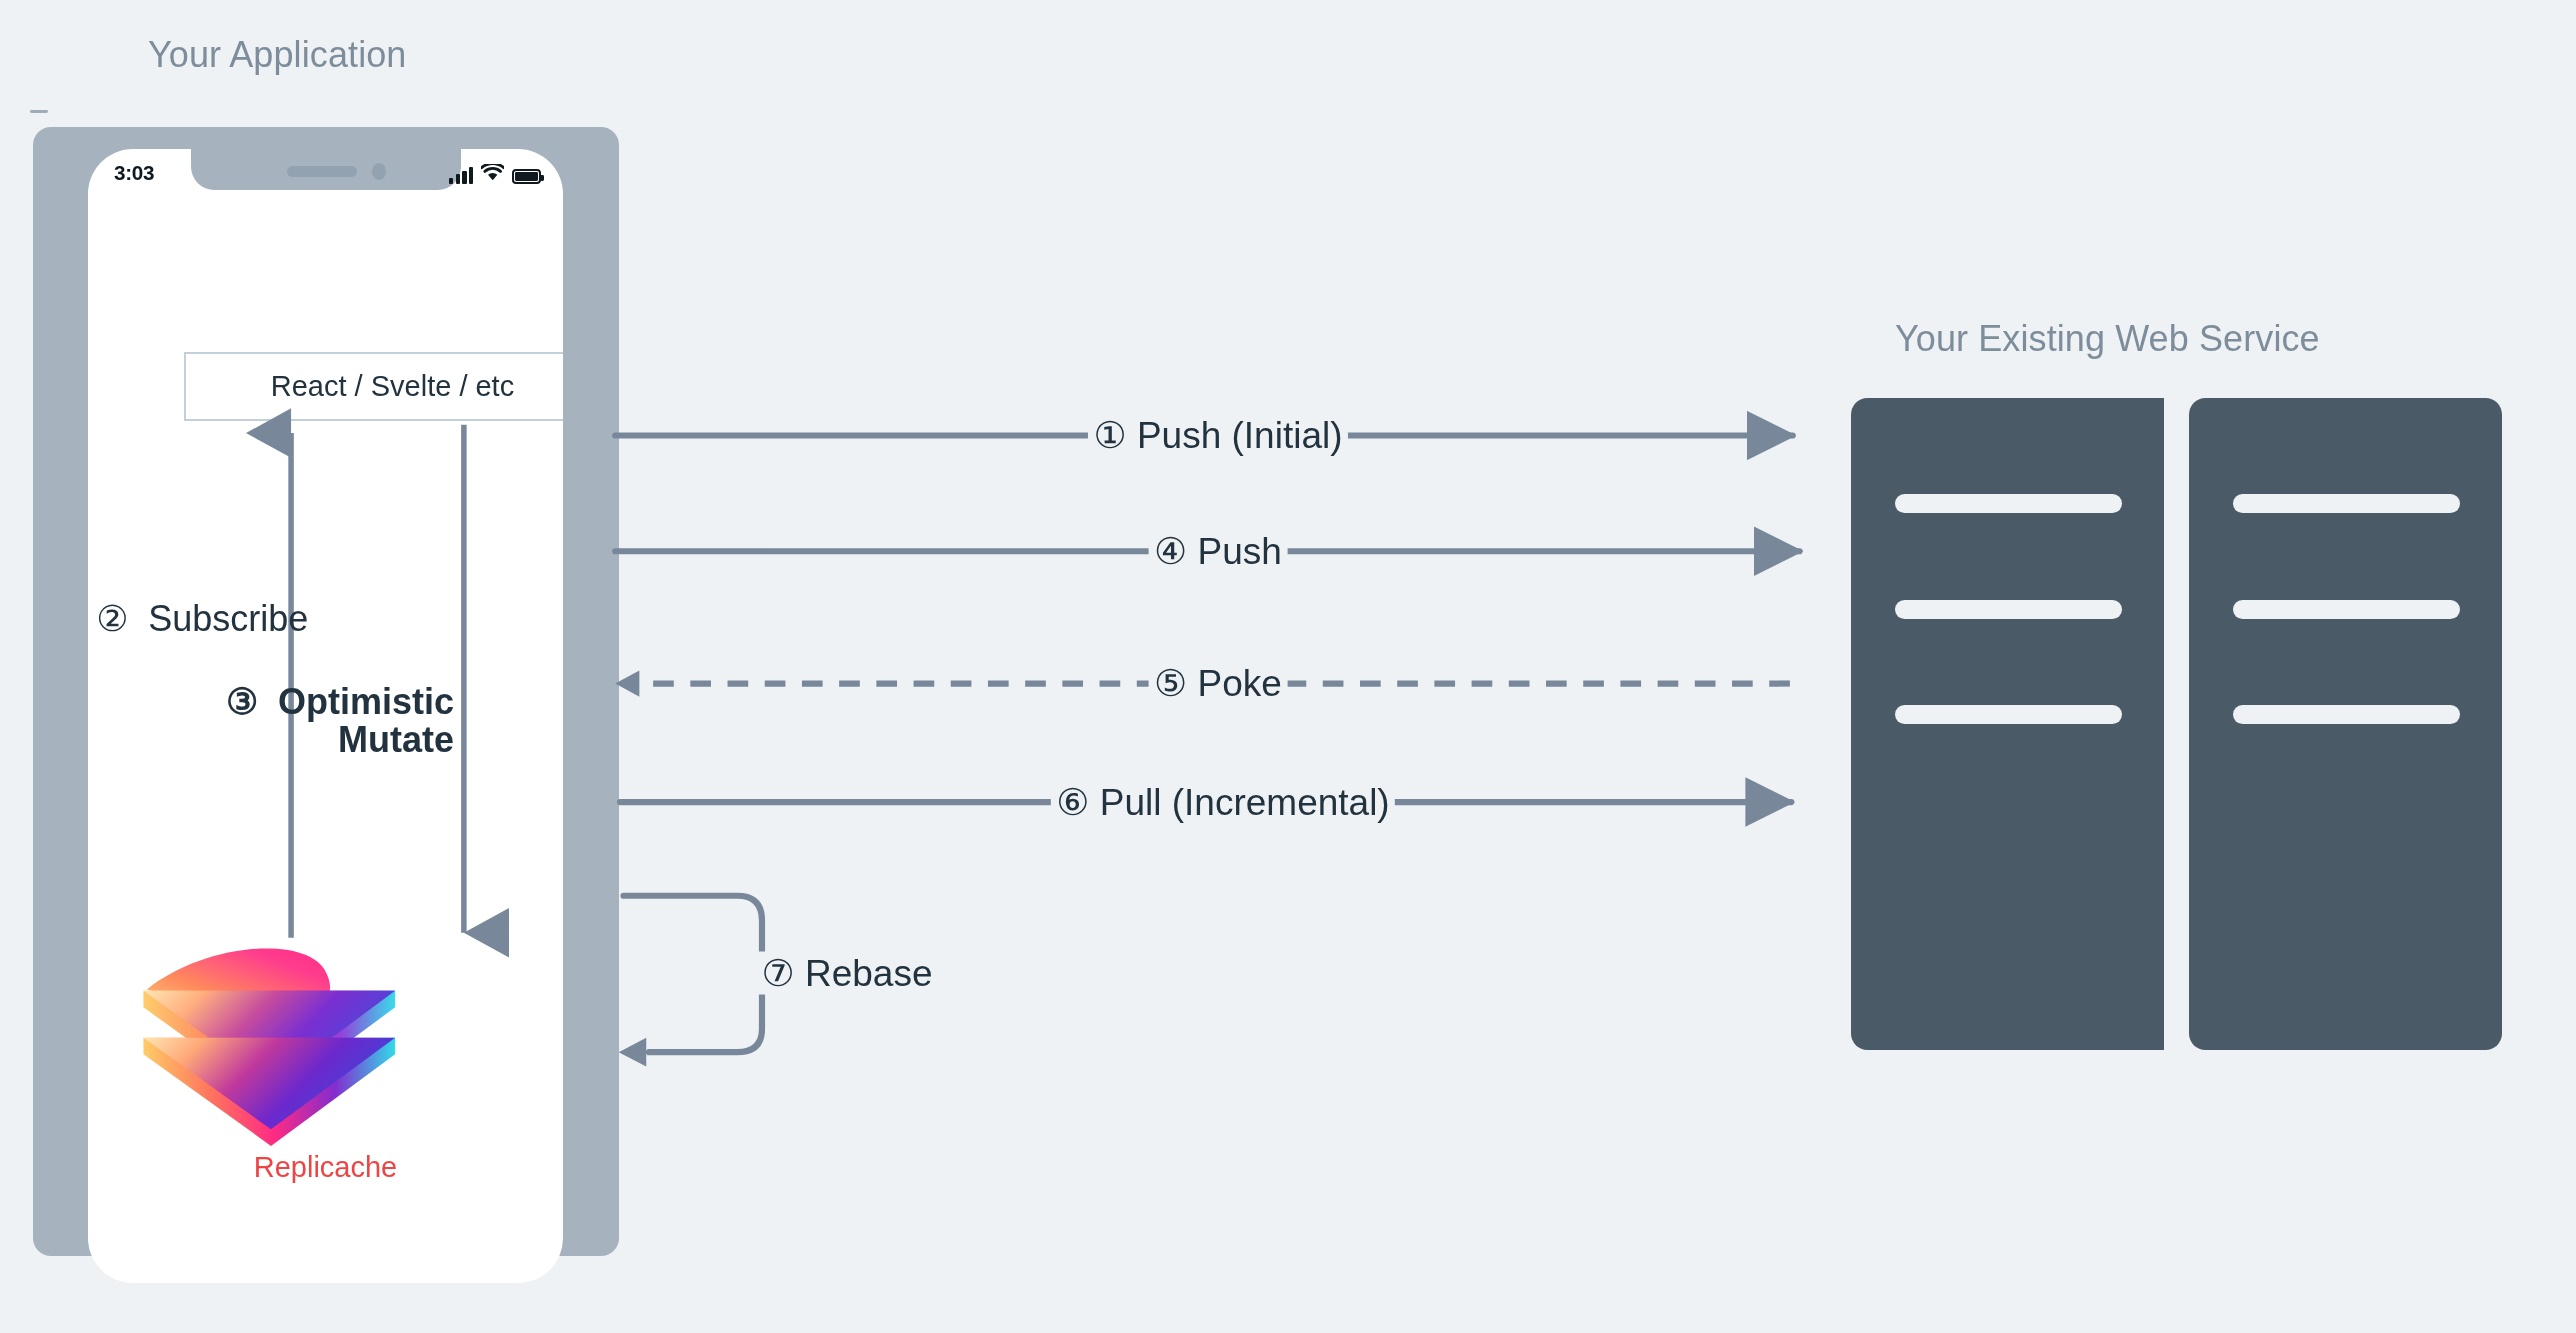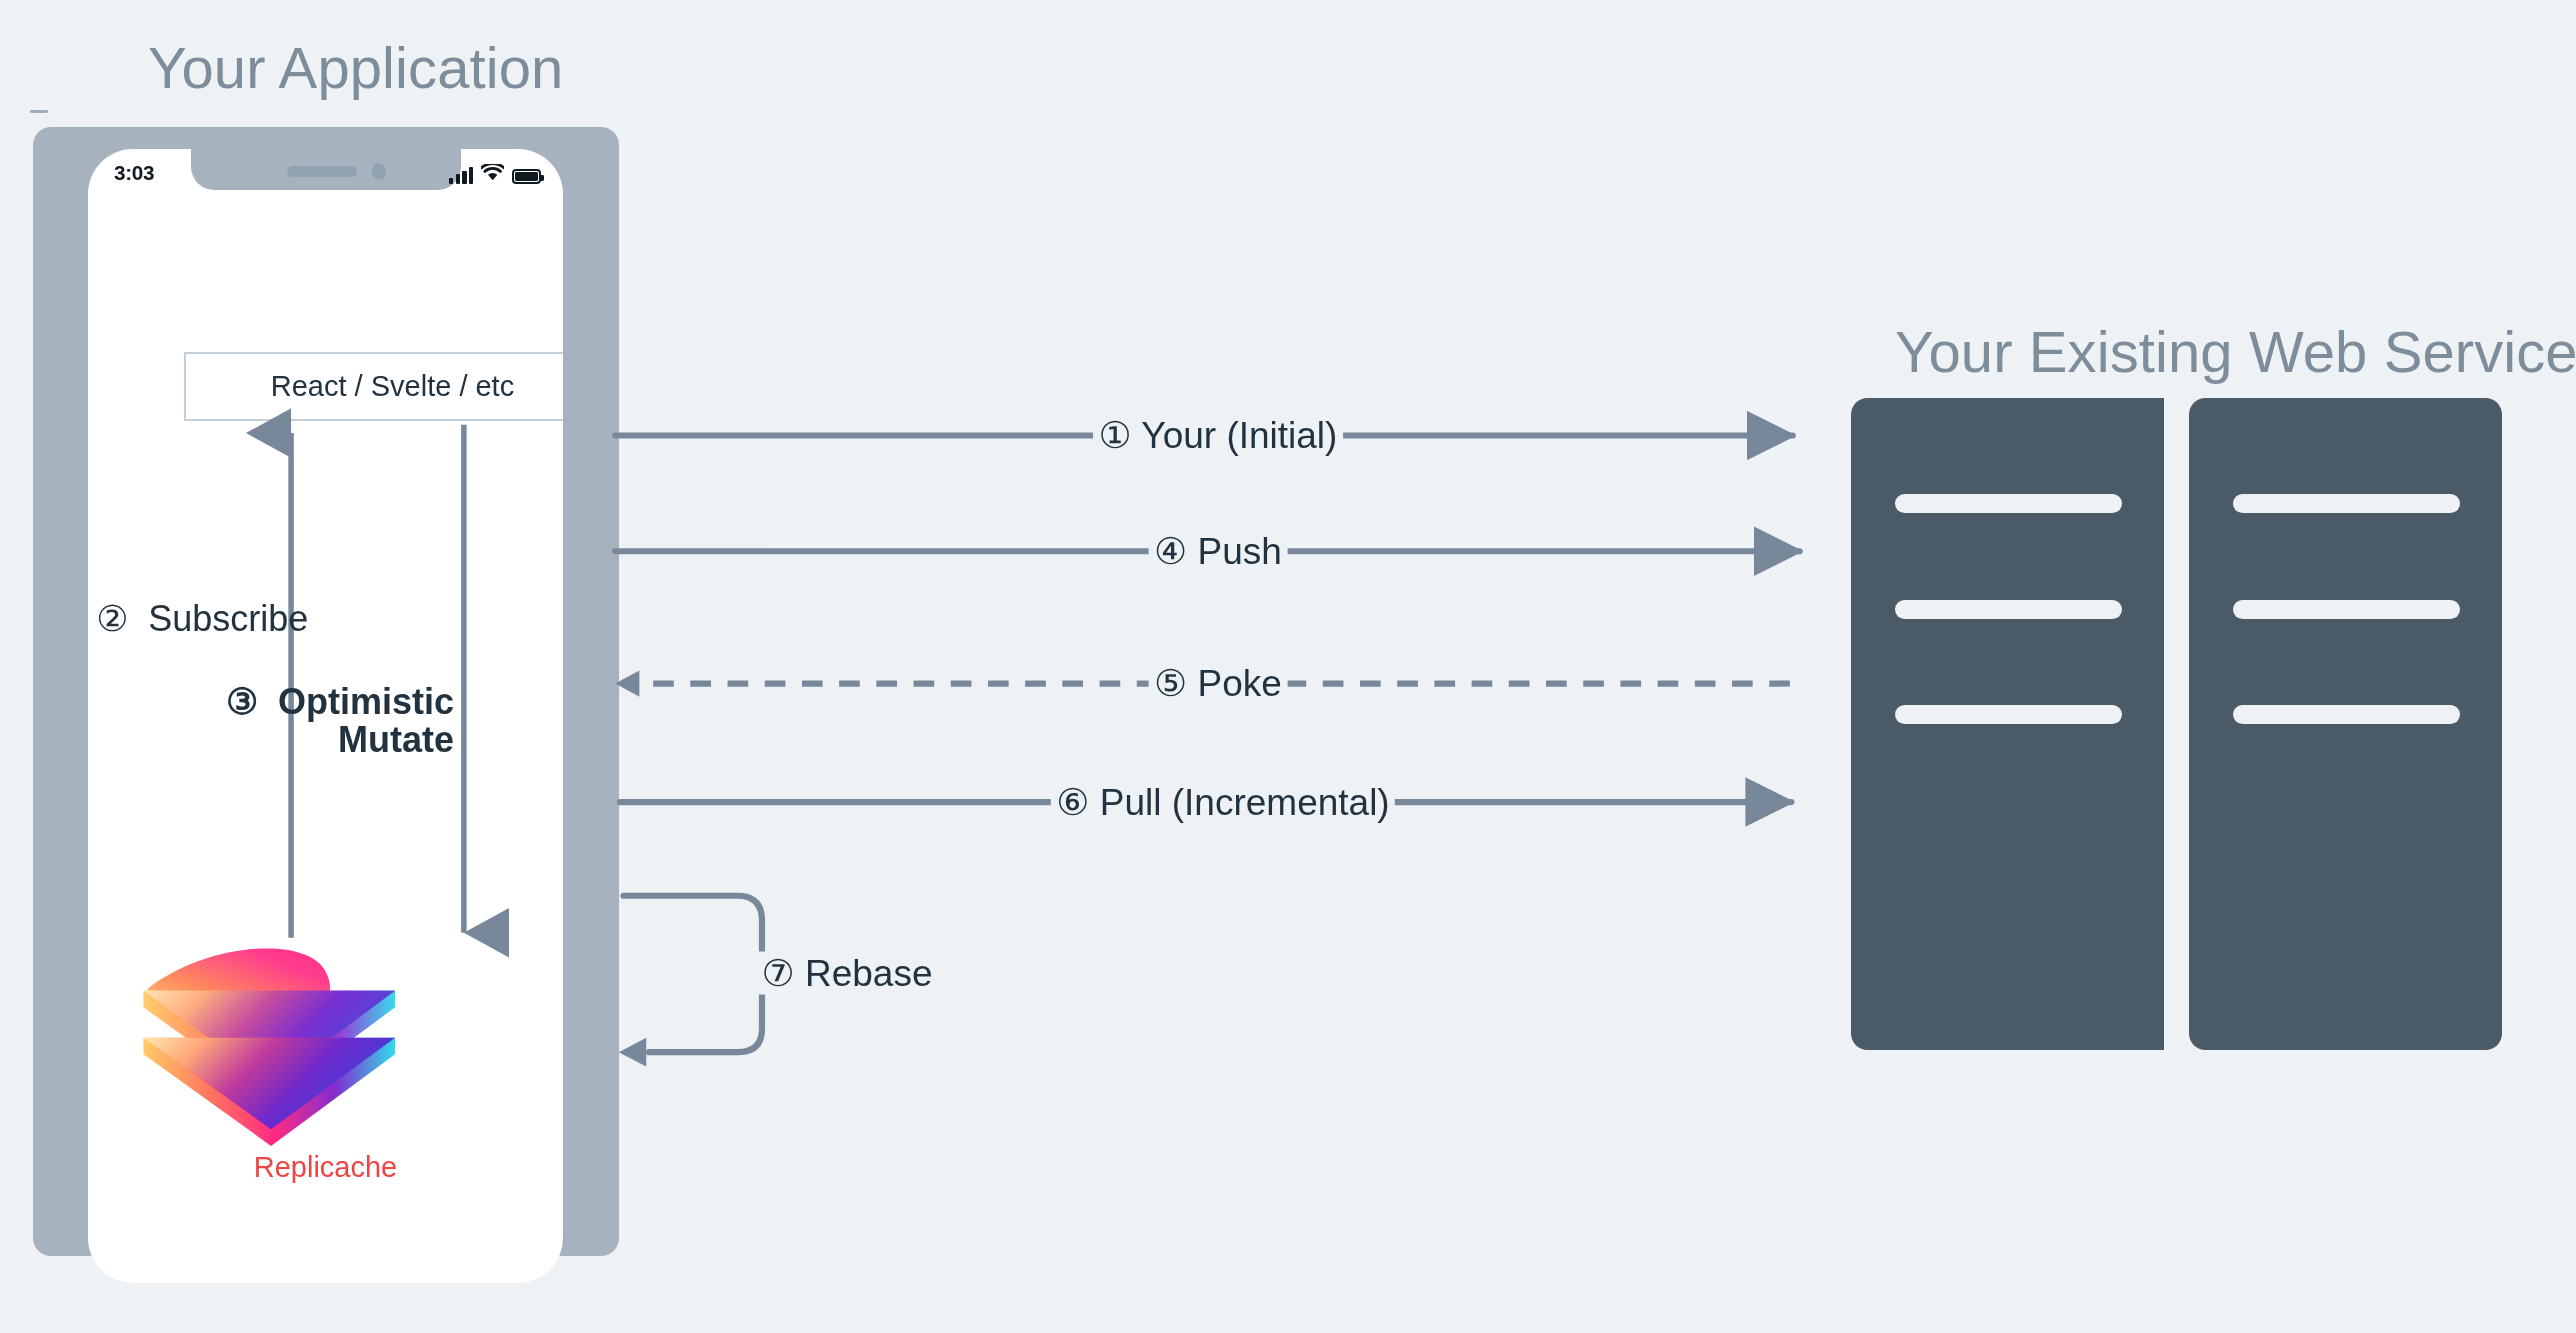--- a/index.html
+++ b/index.html
@@ -16,21 +16,21 @@
     width: 2576px;
     height: 1334px;
     background: #eef2f5;
     overflow: hidden;
   }
 
   
   .section-title {
     position: absolute;
     color: #7e8d9b;
-    font-size: 58px;
+    font-size: 36px;
     font-weight: 400;
     letter-spacing: 0.1px;
     white-space: nowrap;
   }
   #app-title { left: 148px; top: 34px; }
   #svc-title { left: 1895px; top: 318px; }
 
   
   #tick-mark {
     position: absolute;
@@ -406,21 +406,21 @@
 
     <line x1="2598" y1="992" x2="930" y2="992" stroke="#78889a" stroke-width="9" stroke-dasharray="30 24" stroke-linecap="butt"></line>
     <path d="M893,992 L928,973 L928,1011 Z" fill="#78889a"></path>
 
     <line x1="900" y1="1164" x2="2600" y2="1164" stroke="#78889a" stroke-width="9" stroke-linecap="round" marker-end="url(#ahRight)"></line>
 
     <path d="M905,1300 L1070,1300 Q1106,1300 1106,1336 L1106,1493 Q1106,1527 1070,1527 L 942,1527" fill="none" stroke="#78889a" stroke-width="9" stroke-linecap="round"></path>
     <path d="M898,1527 L938,1506 L938,1548 Z" fill="#78889a"></path>
   </svg>
 
-  <div class="flow-label" id="lbl-pull-initial">① Your (Initial)</div>
+  <div class="flow-label" id="lbl-pull-initial">① Push (Initial)</div>
 
   <div class="flow-label" id="lbl-push">④ Push</div>
 
   <div class="flow-label" id="lbl-poke">⑤ Poke</div>
 
   <div class="flow-label" id="lbl-pull-incr">⑥ Pull (Incremental)</div>
 
   <div class="flow-label" id="lbl-rebase">⑦ Rebase</div>
 
 </div>

